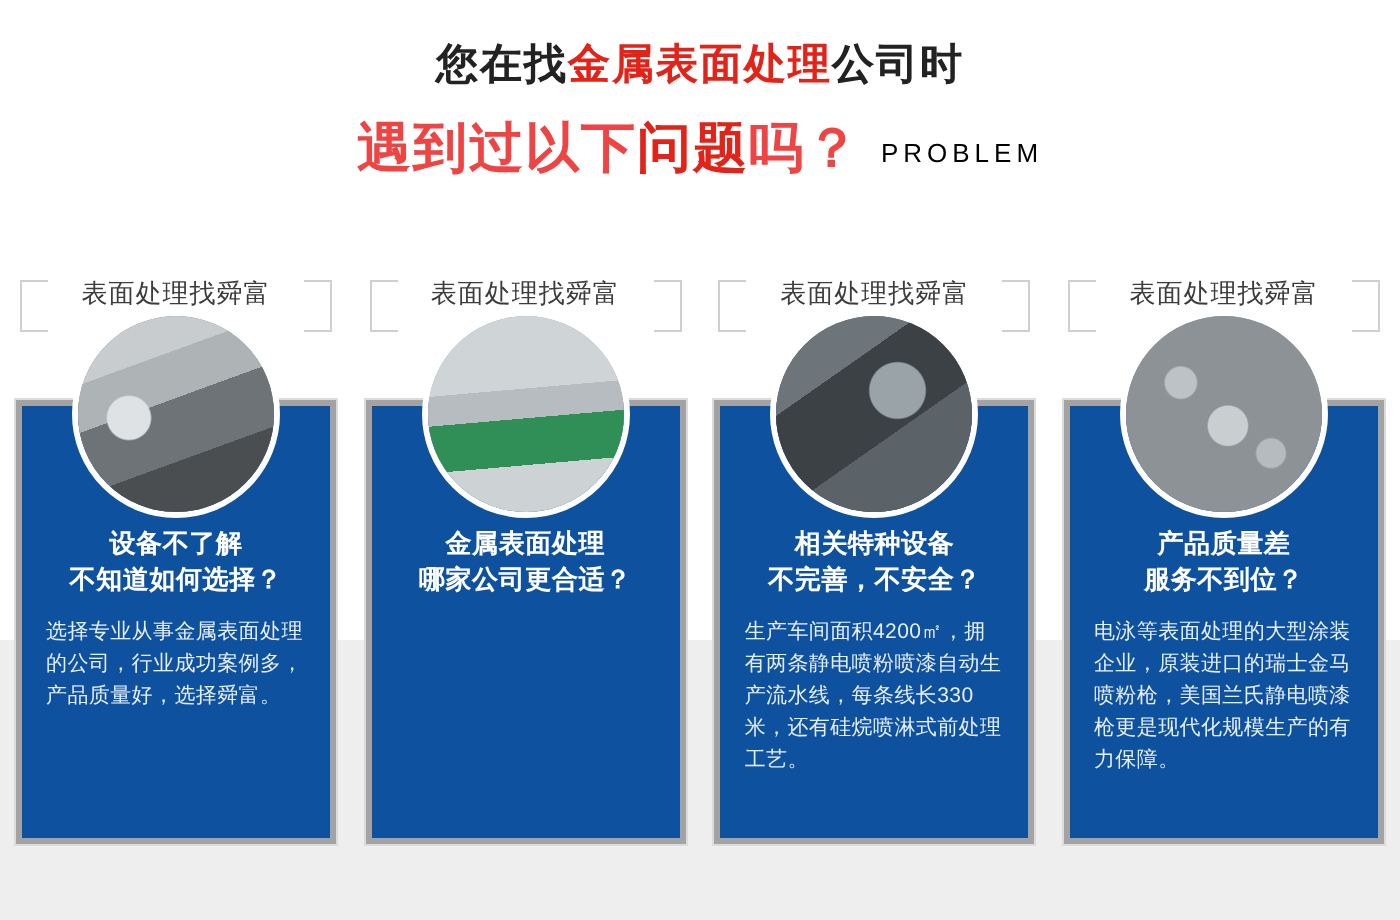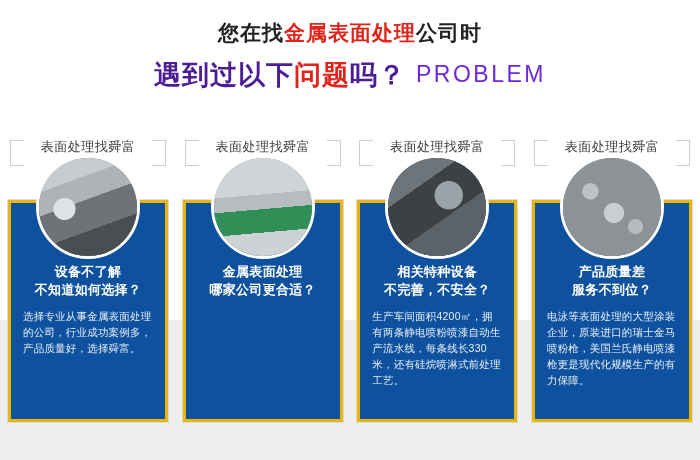--- a/index.html
+++ b/index.html
@@ -22,24 +22,24 @@
   .heading { position:absolute; left:0; top:18px; width:700px; text-align:center; }
   .head-line1 {
     font-size:21px; line-height:30px; color:#222222; font-weight:bold;
     letter-spacing:1px; white-space:nowrap;
   }
   .head-line1 .hl { color:#e2231a; }
   .head-line2 {
     margin-top:8px; white-space:nowrap;
     font-size:27px; line-height:36px; font-weight:bold; letter-spacing:1px;
   }
-  .head-line2 .b { color:#4c1d95; }
+  .head-line2 .b { color:#ef4444; }
   .head-line2 .r { color:#e2231a; }
   .head-line2 .en {
-    color:#6d28d9; font-size:23px; font-weight:normal;
+    color:#000000; font-size:13px; font-weight:normal;
     letter-spacing:2.5px; margin-left:10px; vertical-align:2px;
   }
 
   
   .cards {
     position:absolute; left:8px; top:138px;
     width:684px; height:290px;
     display:flex; justify-content:space-between;
   }
   .card { position:relative; width:160px; height:290px; }
@@ -55,21 +55,21 @@
   .br { position:absolute; width:14px; height:14px; }
   .br-tl { left:2px;  top:2px;  border-left:1px solid #cfcfcf; border-top:1px solid #cfcfcf; }
   .br-tr { right:2px; top:2px;  border-right:1px solid #cfcfcf; border-top:1px solid #cfcfcf; }
   .br-bl { left:2px;  bottom:2px; border-left:1px solid #cfcfcf; border-bottom:1px solid #cfcfcf; }
   .br-br { right:2px; bottom:2px; border-right:1px solid #cfcfcf; border-bottom:1px solid #cfcfcf; }
 
   
   .panel {
     position:absolute; left:0; top:62px; width:160px; height:222px;
     background:#0e529f;
-    border:3px solid #eab308;
+    border:3px solid #a3a3a3;
     box-shadow:0 0 0 1px #dcdcdc;
   }
   .panel-inner { padding-top:60px; text-align:center; }
 
   .p-title {
     color:#ffffff; font-size:13px; font-weight:bold;
     line-height:18px; letter-spacing:0.3px;
   }
   .p-body {
     margin:9px 12px 0 12px; text-align:left;

